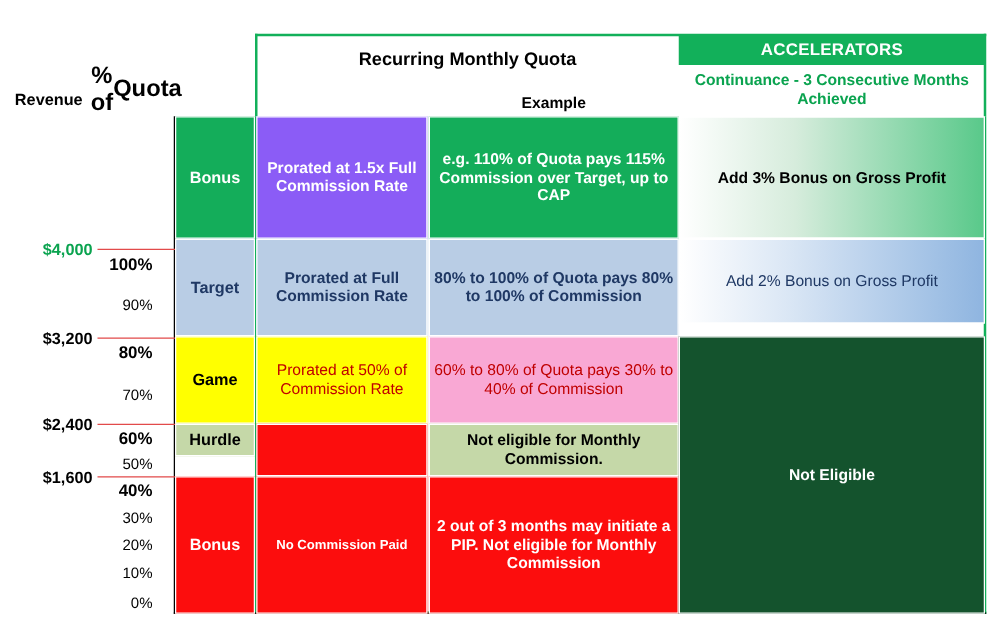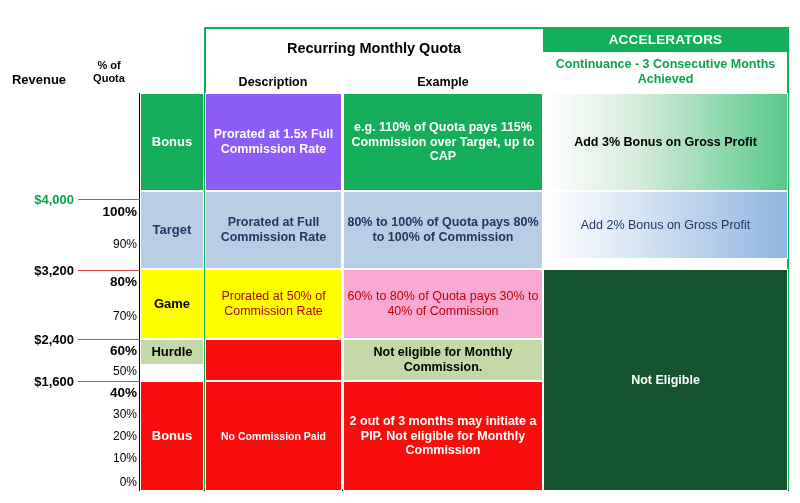--- a/index.html
+++ b/index.html
@@ -33,22 +33,22 @@
     line-height: 1.18;
   }
 
   
   .hdr-revenue {
     left: 4px; top: 70px; width: 70px; height: 20px;
     font-size: 13px; font-weight: bold; color: #000;
   }
   .hdr-pct {
     left: 78px; top: 52px; width: 62px; height: 40px;
-    font-size: 11px; font-weight: bold; color: #000;
-    flex-direction: column; justify-content: center;
+    font-size: 19px; font-weight: bold; color: #000;
+    flex-direction: row; justify-content: center;
   }
   .hdr-pct span { display: block; }
 
   .hdr-rmq {
     left: 205px; top: 30px; width: 338px; height: 38px;
     font-size: 14.5px; font-weight: bold; color: #000;
   }
   .hdr-desc {
     left: 205px; top: 70px; width: 136px; height: 24px;
     font-size: 12.5px; font-weight: bold; color: #000;
@@ -160,21 +160,21 @@
   }
 
   
   .pct {
     position: absolute;
     left: 78px; width: 60px; height: 16px;
     text-align: right;
     font-size: 12px;
     color: #000000;
     display: flex; align-items: center; justify-content: flex-end;
-    padding-right: 1px;
+    padding-right: 16px;
     box-sizing: border-box;
   }
   .pct.big { font-size: 13.5px; font-weight: bold; }
 
   
   .vrule {
     position: absolute;
     left: 139px; top: 93px;
     width: 1px; height: 398px;
     background: #000000;
@@ -195,21 +195,20 @@
 
   <div class="abs hdr-pct">
     <span>% of</span>
     <span>Quota</span>
   </div>
 
   <div class="matrix-outline"></div>
   <div class="matrix-outline2"></div>
 
   <div class="abs hdr-rmq">Recurring Monthly Quota</div>
-  <div class="abs hdr-desc">Description</div>
   <div class="abs hdr-example">Example</div>
 
   <div class="abs acc-box">ACCELERATORS</div>
   <div class="abs acc-sub">
     <span>Continuance - 3 Consecutive Months</span>
     <span>Achieved</span>
   </div>
 
   <div class="vrule"></div>
   <div class="brule"></div>

